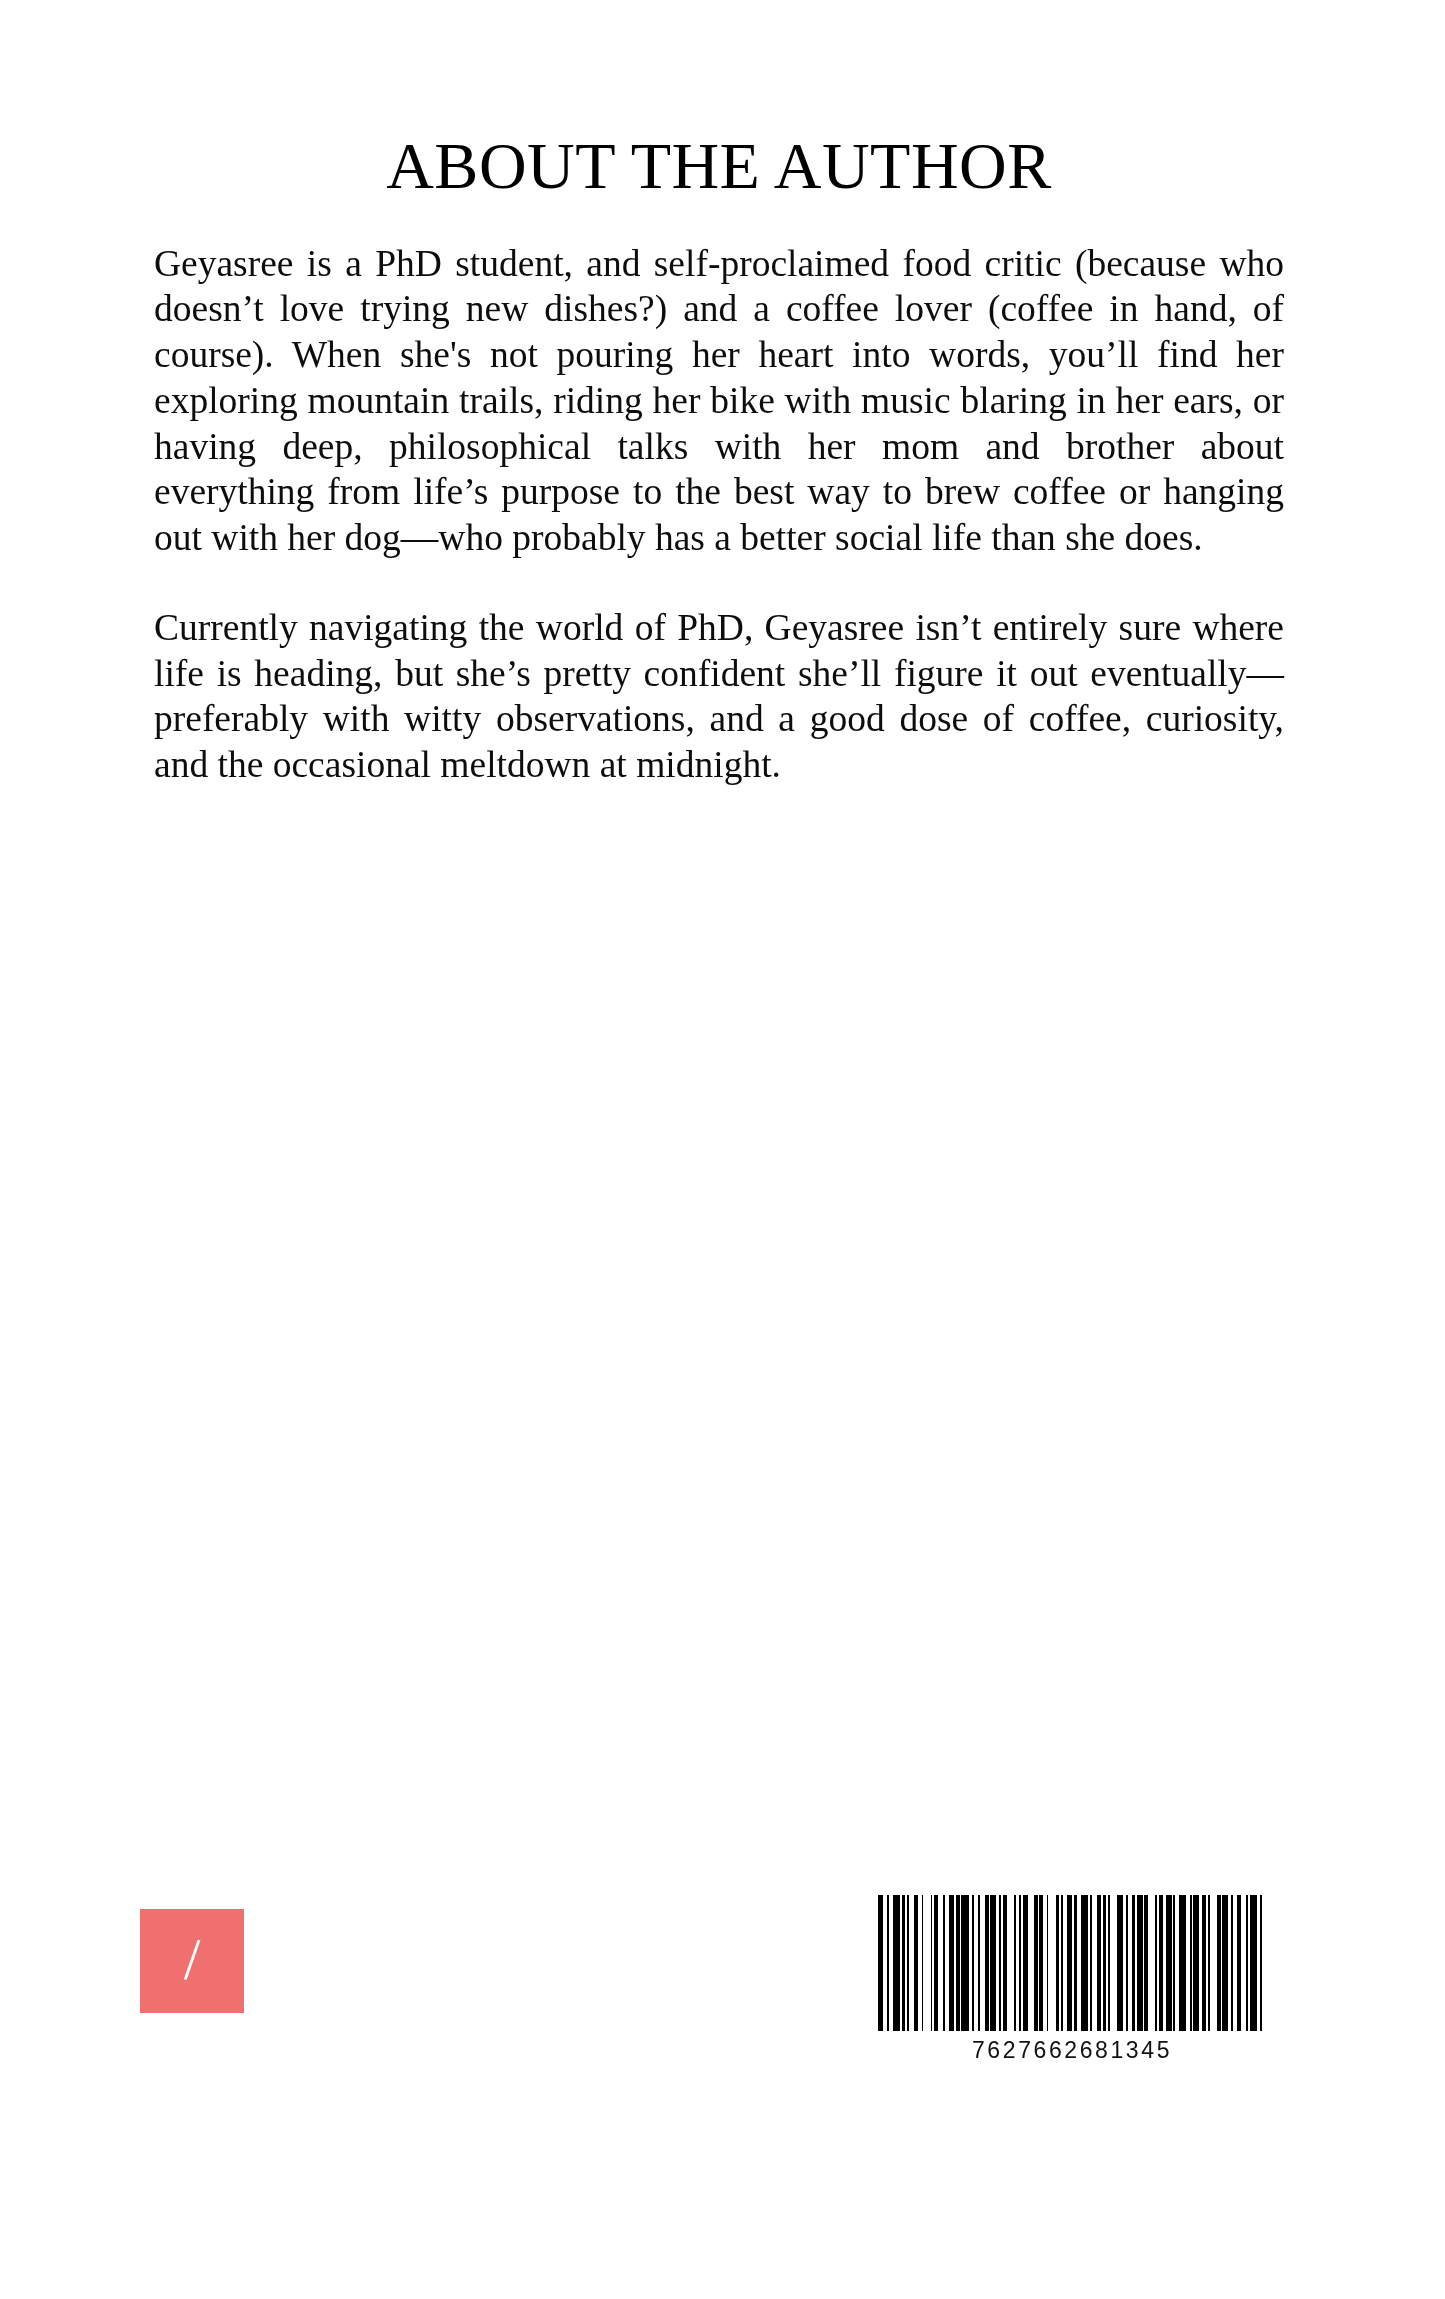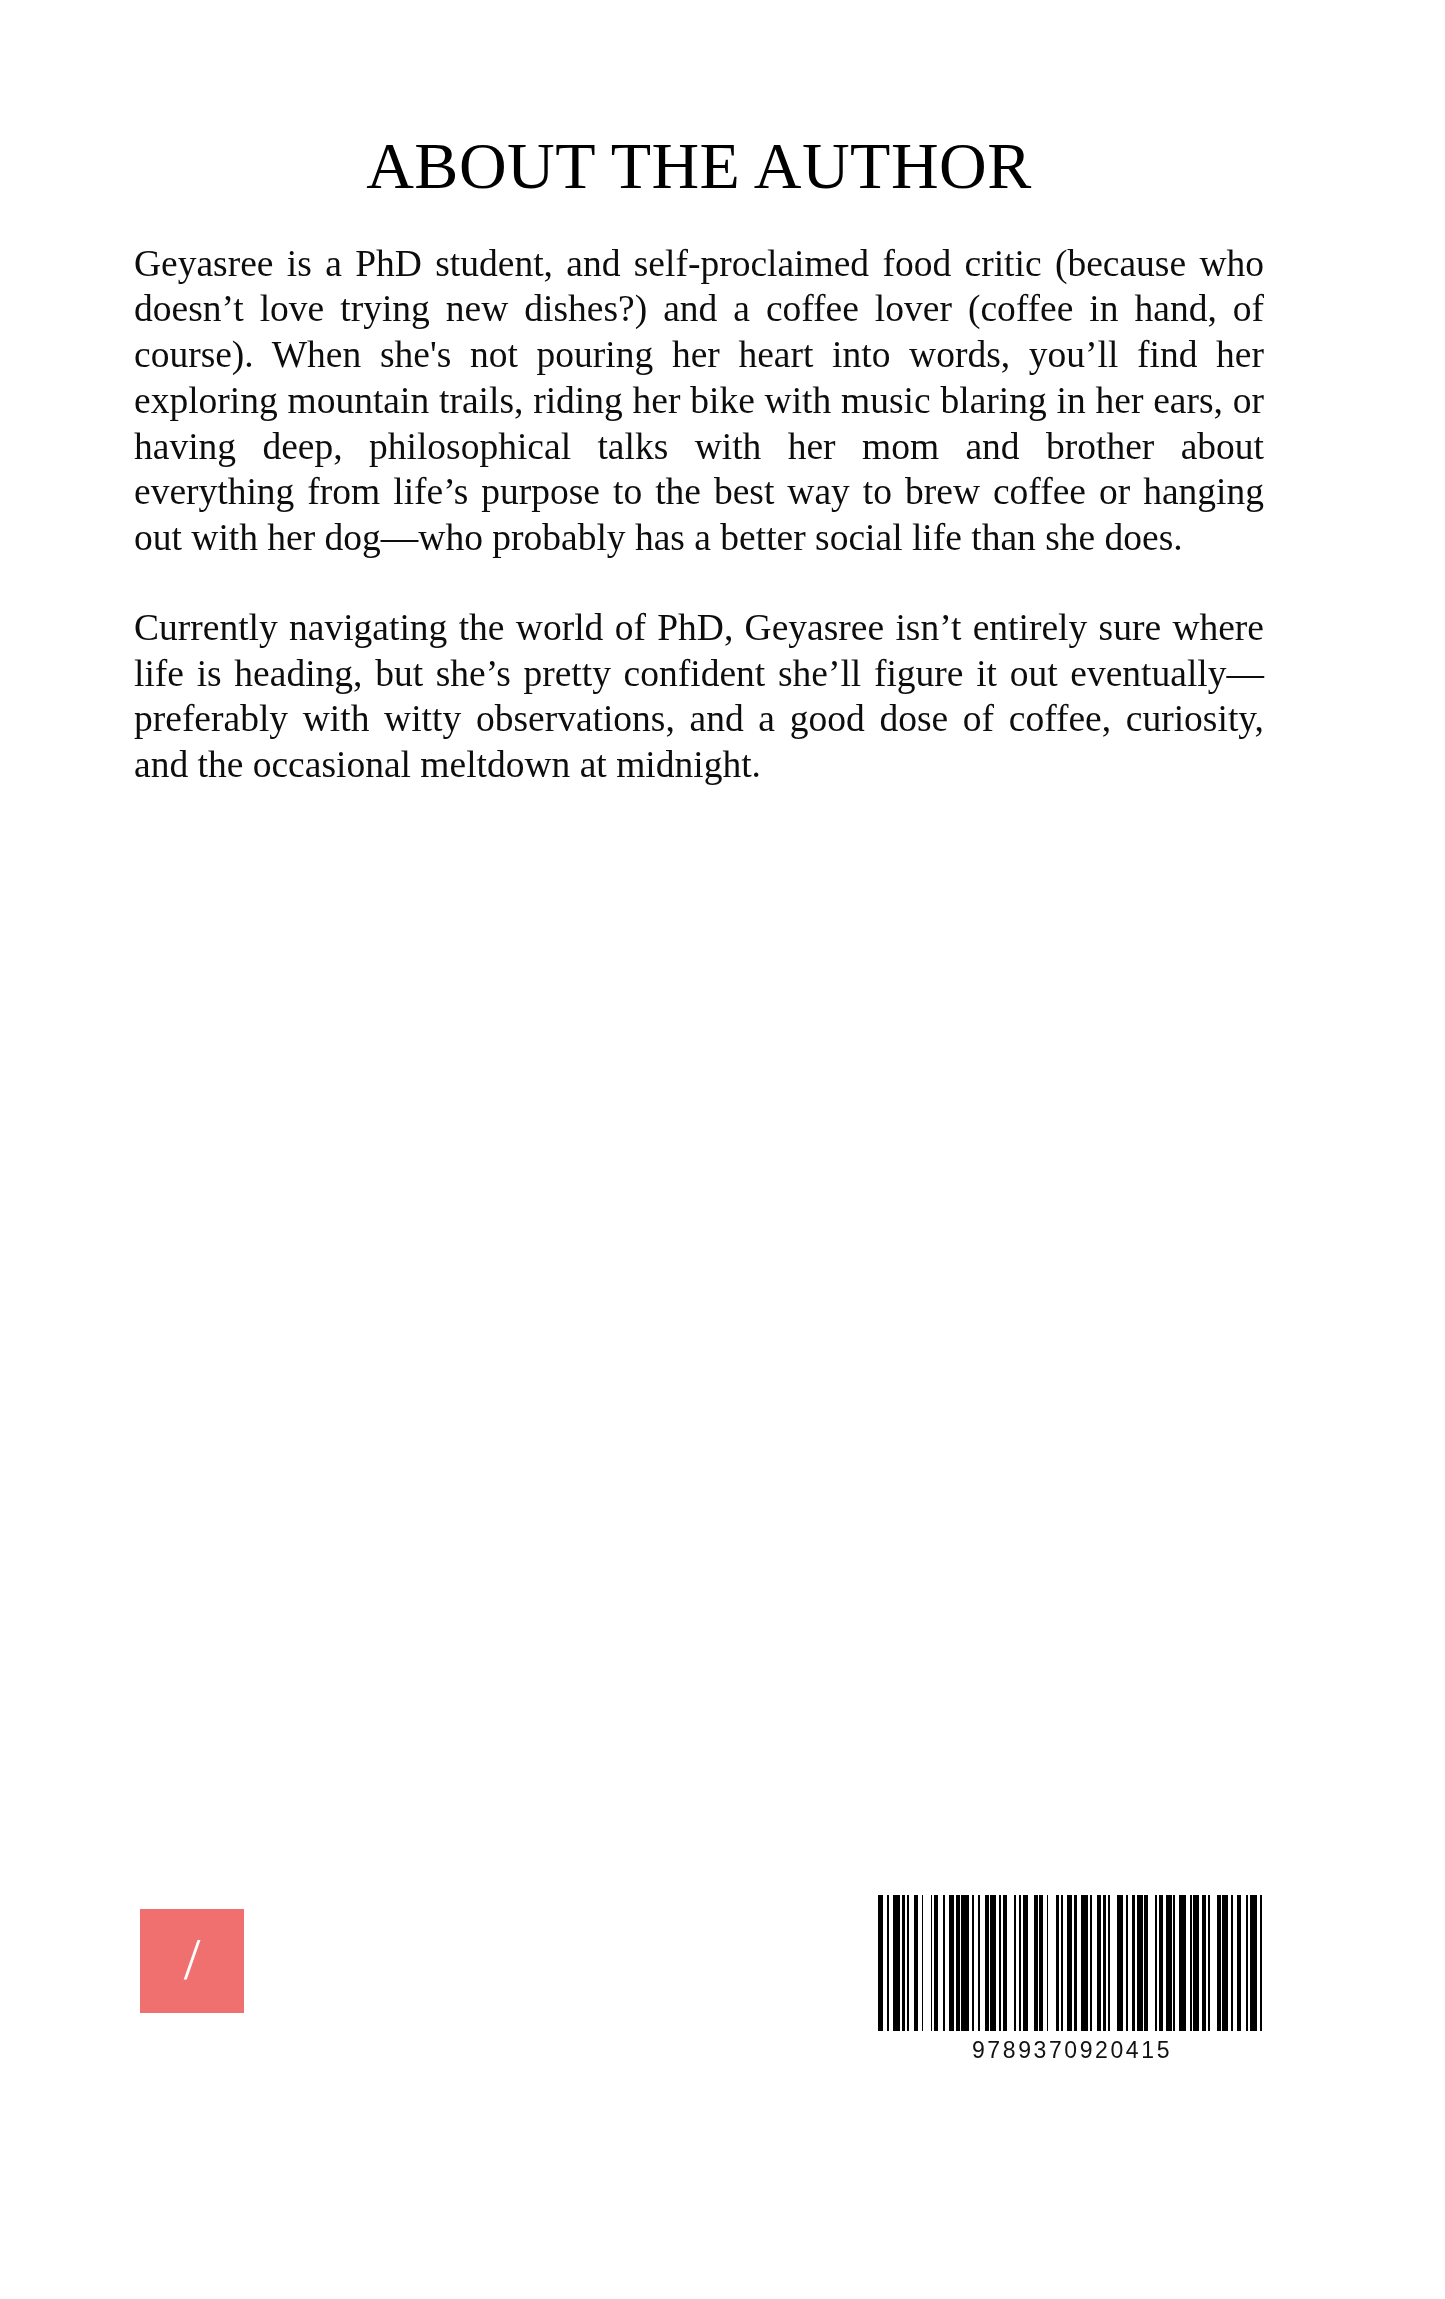--- a/index.html
+++ b/index.html
@@ -18,21 +18,21 @@
   .page {
     position: absolute;
     left: 0;
     top: 0;
     width: 1445px;
     height: 2299px;
     background: #ffffff;
   }
   .content {
     position: absolute;
-    left: 134px;
+    left: 154px;
     top: 130px;
     width: 1130px;
   }
   .page-title {
     font-family: "Liberation Serif", serif;
     font-size: 66px;
     line-height: 1.1;
     letter-spacing: 0.5px;
     text-align: center;
     font-weight: 400;
@@ -225,16 +225,16 @@
         <div class="gap" style="width: 3.62617px;"></div>
         <div class="bar" style="width: 3.62617px;"></div>
         <div class="gap" style="width: 5.43925px;"></div>
         <div class="bar" style="width: 1.81308px;"></div>
         <div class="gap" style="width: 1.81308px;"></div>
         <div class="bar" style="width: 7.25234px;"></div>
         <div class="gap" style="width: 3.62617px;"></div>
         <div class="bar" style="width: 1.81308px;"></div>
         <div class="gap" style="width: 3.62617px;"></div>
       </div>
-    <div class="barcode-number">9789370920415</div>
+    <div class="barcode-number">7627662681345</div>
   </div>
 
 </div>
 
 </body></html>

